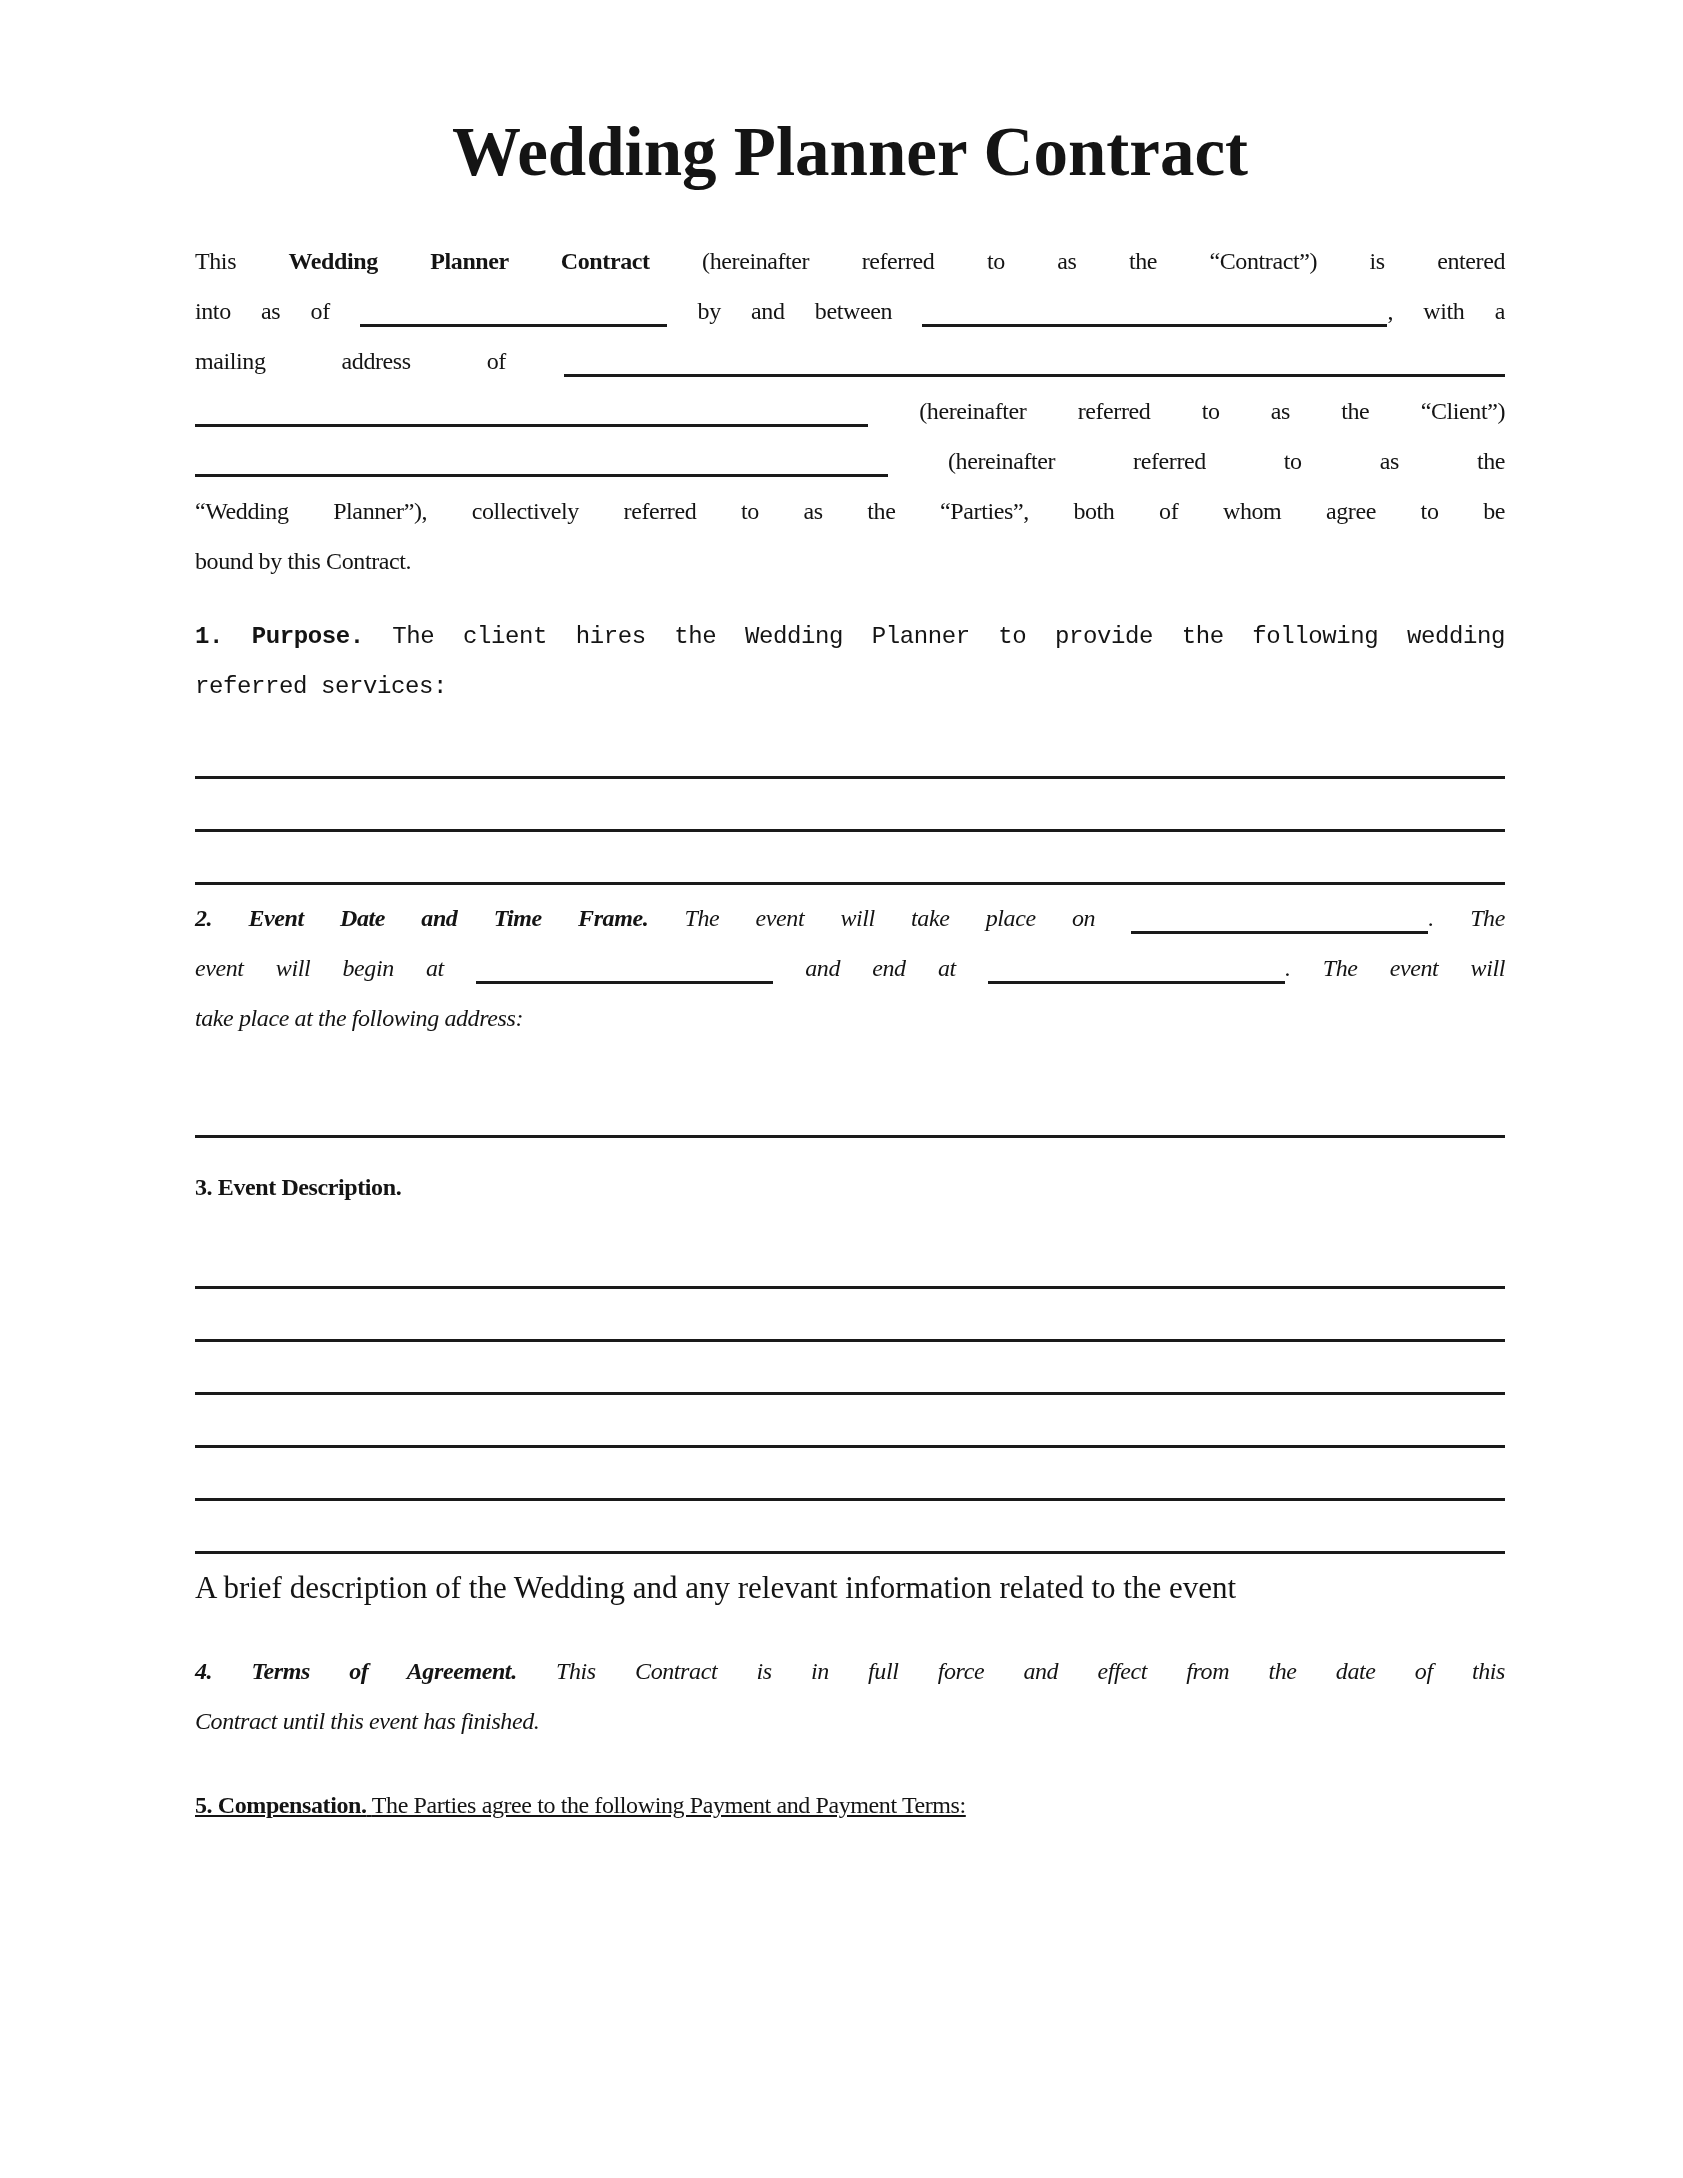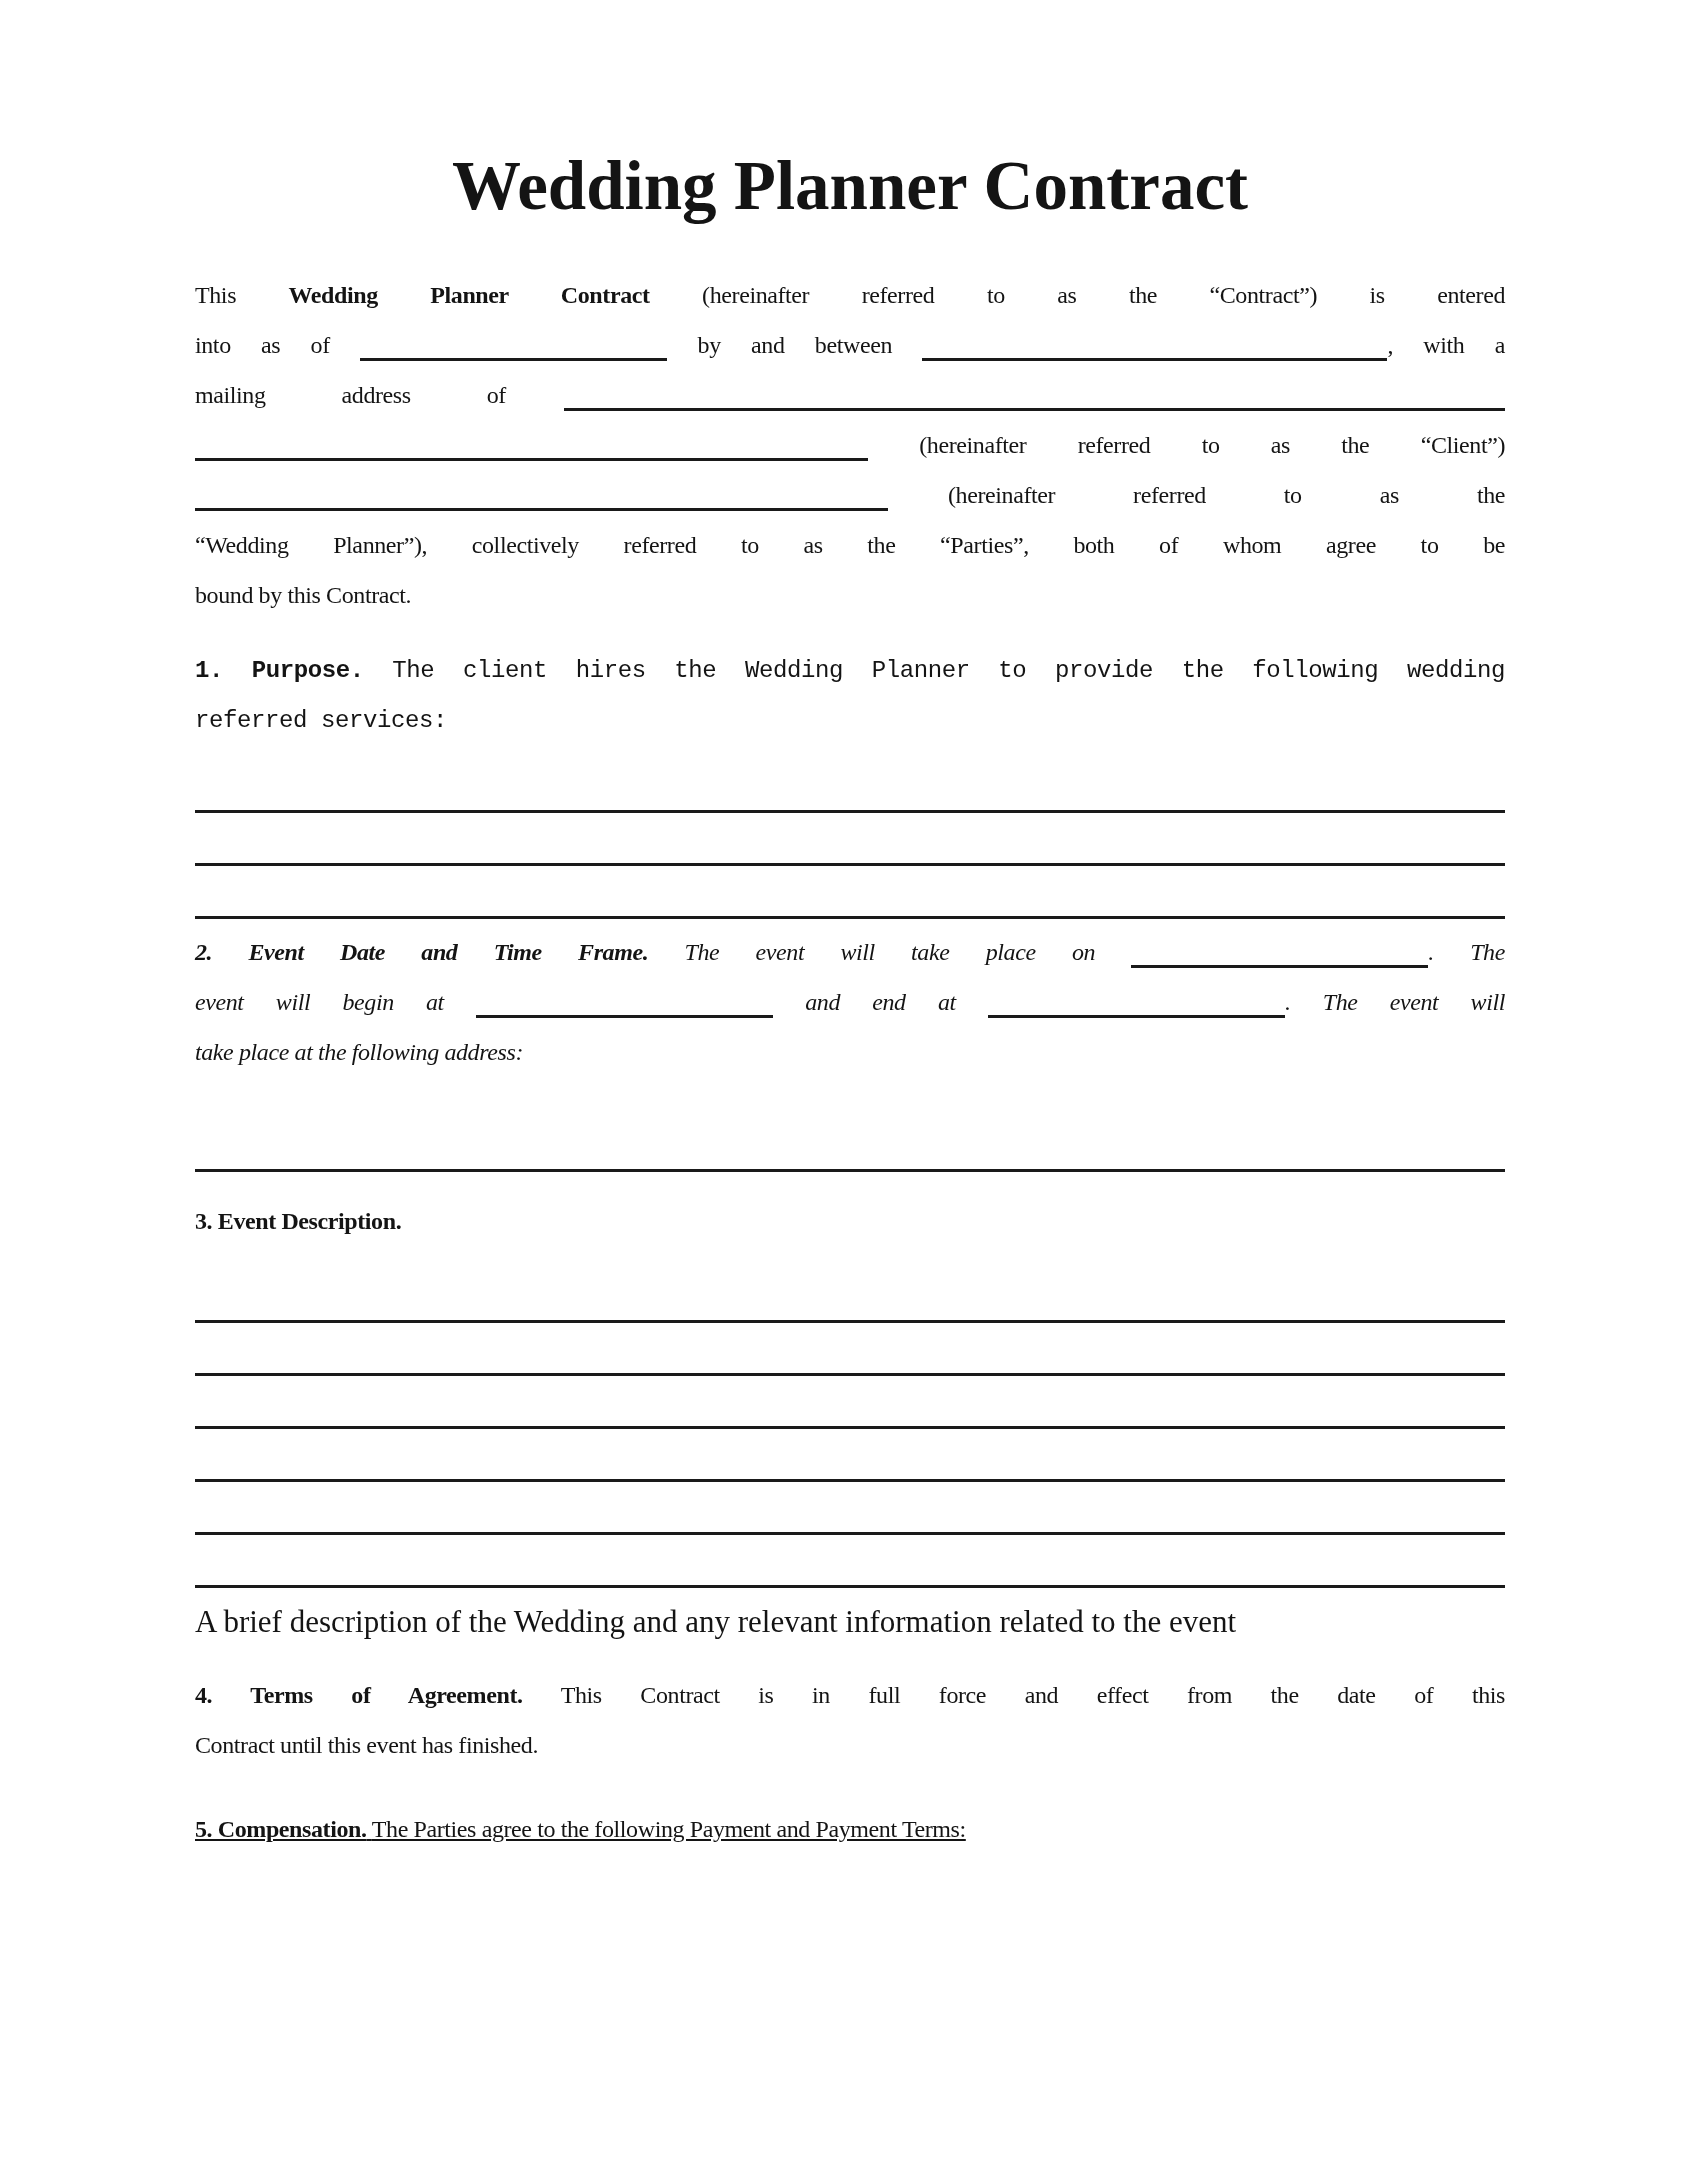--- a/index.html
+++ b/index.html
@@ -10,21 +10,21 @@
   body {
     width: 1683px;
     height: 2178px;
     overflow: hidden;
     font-family: "Liberation Serif", "DejaVu Serif", serif;
     color: #141414;
   }
   .sheet {
     width: 1310px;
     margin-left: 195px;
-    padding-top: 101px;
+    padding-top: 67px;
   }
   .doc-title {
     font-size: 69px;
     line-height: 79px;
     font-weight: bold;
     text-align: center;
     margin: 46px 0 44px 0;
     white-space: nowrap;
   }
   .line {
@@ -66,21 +66,21 @@
   .para-intro     { margin-top: 0; }
   .para-purpose   { margin-top: 26px; font-family: Liberation Mono, monospace; }
   .para-event     { margin-top: 8px; font-style: italic; }
   .heading-desc   { margin-top: 24px; }
   .caption {
     font-size: 31px;
     line-height: 44px;
     text-align: left;
     margin-top: 12px;
   }
-  .para-terms { margin-top: 26px; }
+  .para-terms { margin-top: 36px; font-style: italic; }
   .para-comp  { margin-top: 34px; text-decoration: underline; }
 </style>
 </head>
 <body>
 
 <div class="sheet">
 
   <h1 class="doc-title">Wedding Planner Contract</h1>
 
   <div class="para-intro">

